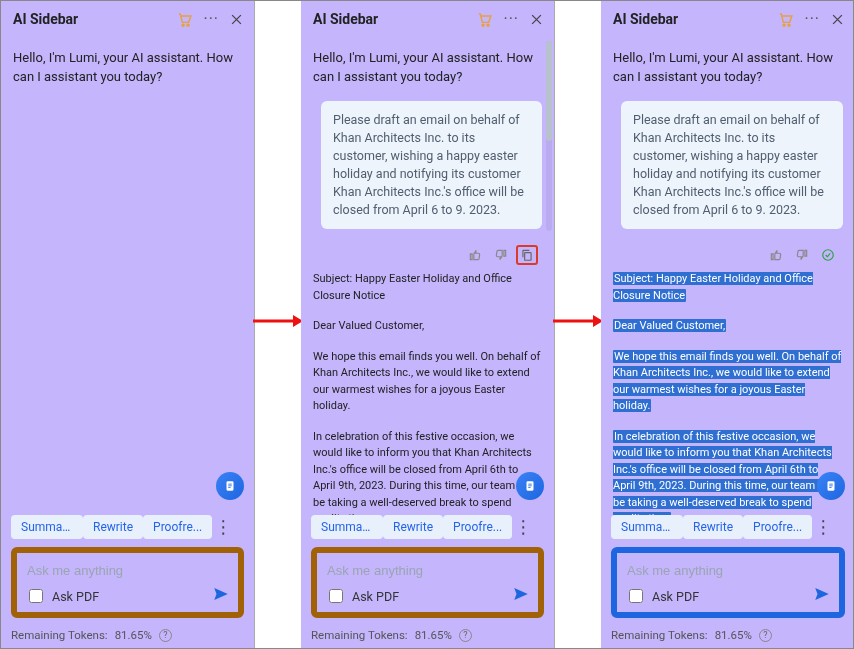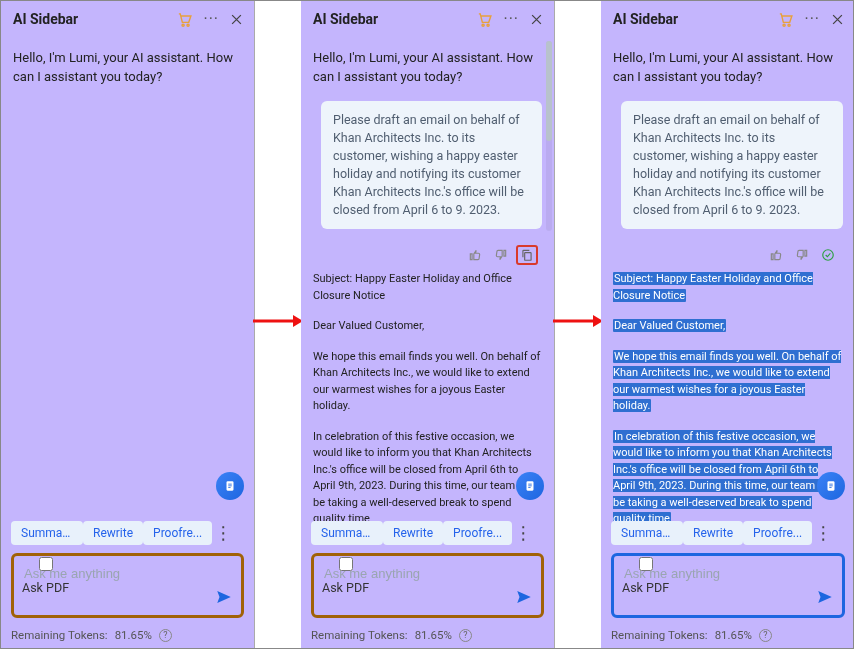--- a/index.html
+++ b/index.html
@@ -141,42 +141,41 @@
     border-radius:4px;
     white-space:nowrap;
     overflow:hidden;
     text-overflow:ellipsis;
     max-width: 72px;
   }
   .chips .more-dots { color:#444; font-size:18px; padding:0 2px; line-height:1;}
   
   .inputwrap {
     margin: 0 10px 6px 10px;
-    border: 3px solid #a16207;
+    border: 6px solid #a16207;
     border-radius: 6px;
     padding: 6px 8px 6px 8px;
     position:relative;
   }
   .inputwrap.focused { border-color:#1d66e0; }
   .inputwrap input[type=text] {
     border:none; outline:none;
     width: 100%;
     font-size: 13px;
     color:#333;
     padding: 4px 2px 28px 2px;
     background:transparent;
   }
   .inputwrap input::placeholder { color:#9aa5b1; }
   .askpdf {
     position:absolute;
-    left: 8px; bottom: 20px;
+    left: 8px; bottom: 6px;
     display:flex; align-items:center; gap:6px;
     font-size:12.5px;
     color:#333;
-    flex-direction:column;
   }
   .askpdf input { width:14px; height:14px; }
   .send-icon {
     position:absolute;
     right: 8px; bottom: 6px;
   }
   .send-icon svg { width:18px; height:18px; }
   
   .footer {
     font-size: 11.5px;

